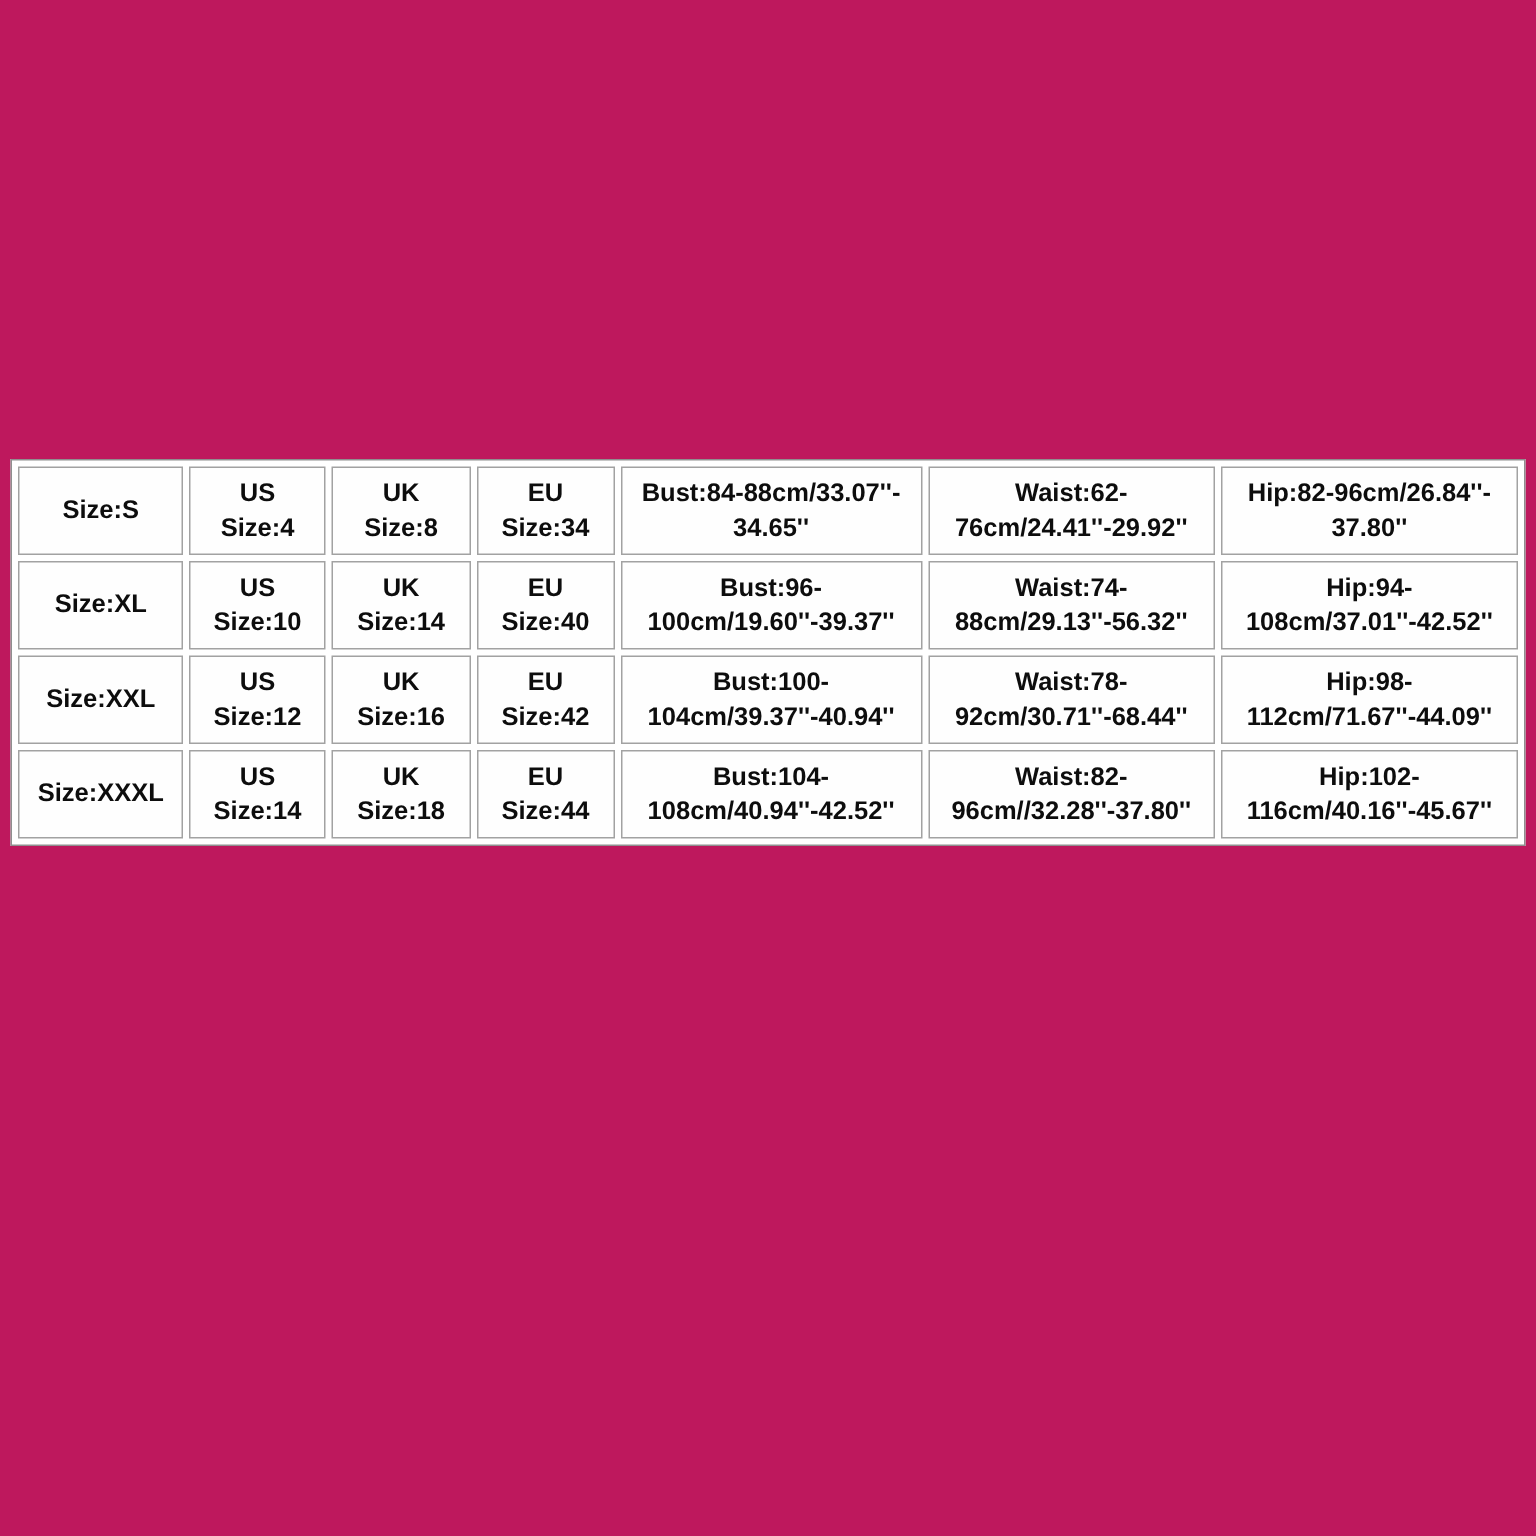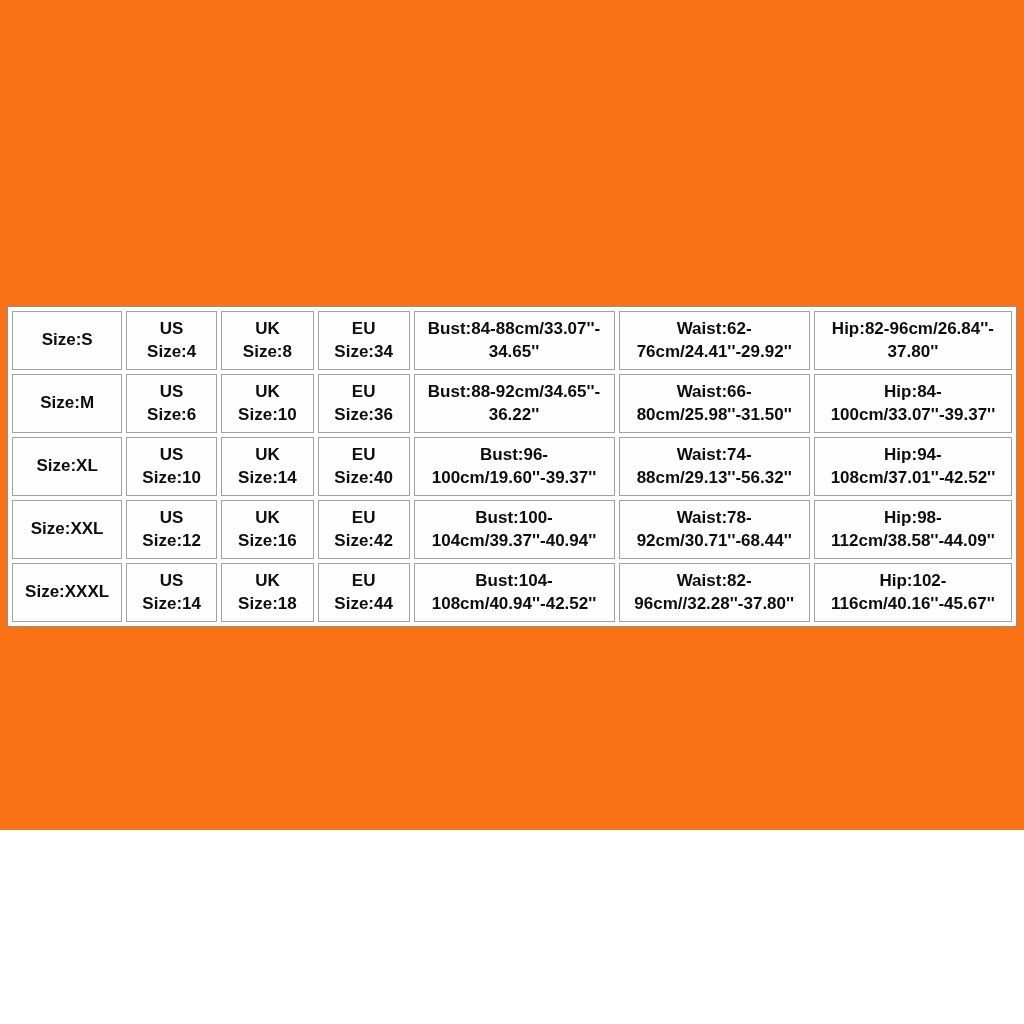--- a/index.html
+++ b/index.html
@@ -6,22 +6,22 @@
     margin: 0;
     padding: 0;
     background: #ffffff;
     width: 1024px;
     height: 1024px;
     overflow: hidden;
     font-family: "Liberation Sans", "DejaVu Sans", sans-serif;
   }
   .page {
     width: 1024px;
-    height: 830px;
-    background: #f97316;
+    height: 1024px;
+    background: #be185d;
     position: relative;
   }
   table.size-chart {
     border-collapse: separate;
     border-spacing: 4px;
     border: 1px solid #8f8f8f;
     width: 1010px;
     margin: 0 auto;
     position: relative;
     top: 306px;
@@ -75,35 +75,20 @@
           <td>EU
 Size:34</td>
           <td>Bust:84-88cm/33.07''-
 34.65''</td>
           <td>Waist:62-
 76cm/24.41''-29.92''</td>
           <td>Hip:82-96cm/26.84''-
 37.80''</td>
         </tr>
         <tr>
-          <td>Size:M</td>
-          <td>US
-Size:6</td>
-          <td>UK
-Size:10</td>
-          <td>EU
-Size:36</td>
-          <td>Bust:88-92cm/34.65''-
-36.22''</td>
-          <td>Waist:66-
-80cm/25.98''-31.50''</td>
-          <td>Hip:84-
-100cm/33.07''-39.37''</td>
-        </tr>
-        <tr>
           <td>Size:XL</td>
           <td>US
 Size:10</td>
           <td>UK
 Size:14</td>
           <td>EU
 Size:40</td>
           <td>Bust:96-
 100cm/19.60''-39.37''</td>
           <td>Waist:74-
@@ -117,21 +102,21 @@
 Size:12</td>
           <td>UK
 Size:16</td>
           <td>EU
 Size:42</td>
           <td>Bust:100-
 104cm/39.37''-40.94''</td>
           <td>Waist:78-
 92cm/30.71''-68.44''</td>
           <td>Hip:98-
-112cm/38.58''-44.09''</td>
+112cm/71.67''-44.09''</td>
         </tr>
         <tr>
           <td>Size:XXXL</td>
           <td>US
 Size:14</td>
           <td>UK
 Size:18</td>
           <td>EU
 Size:44</td>
           <td>Bust:104-

